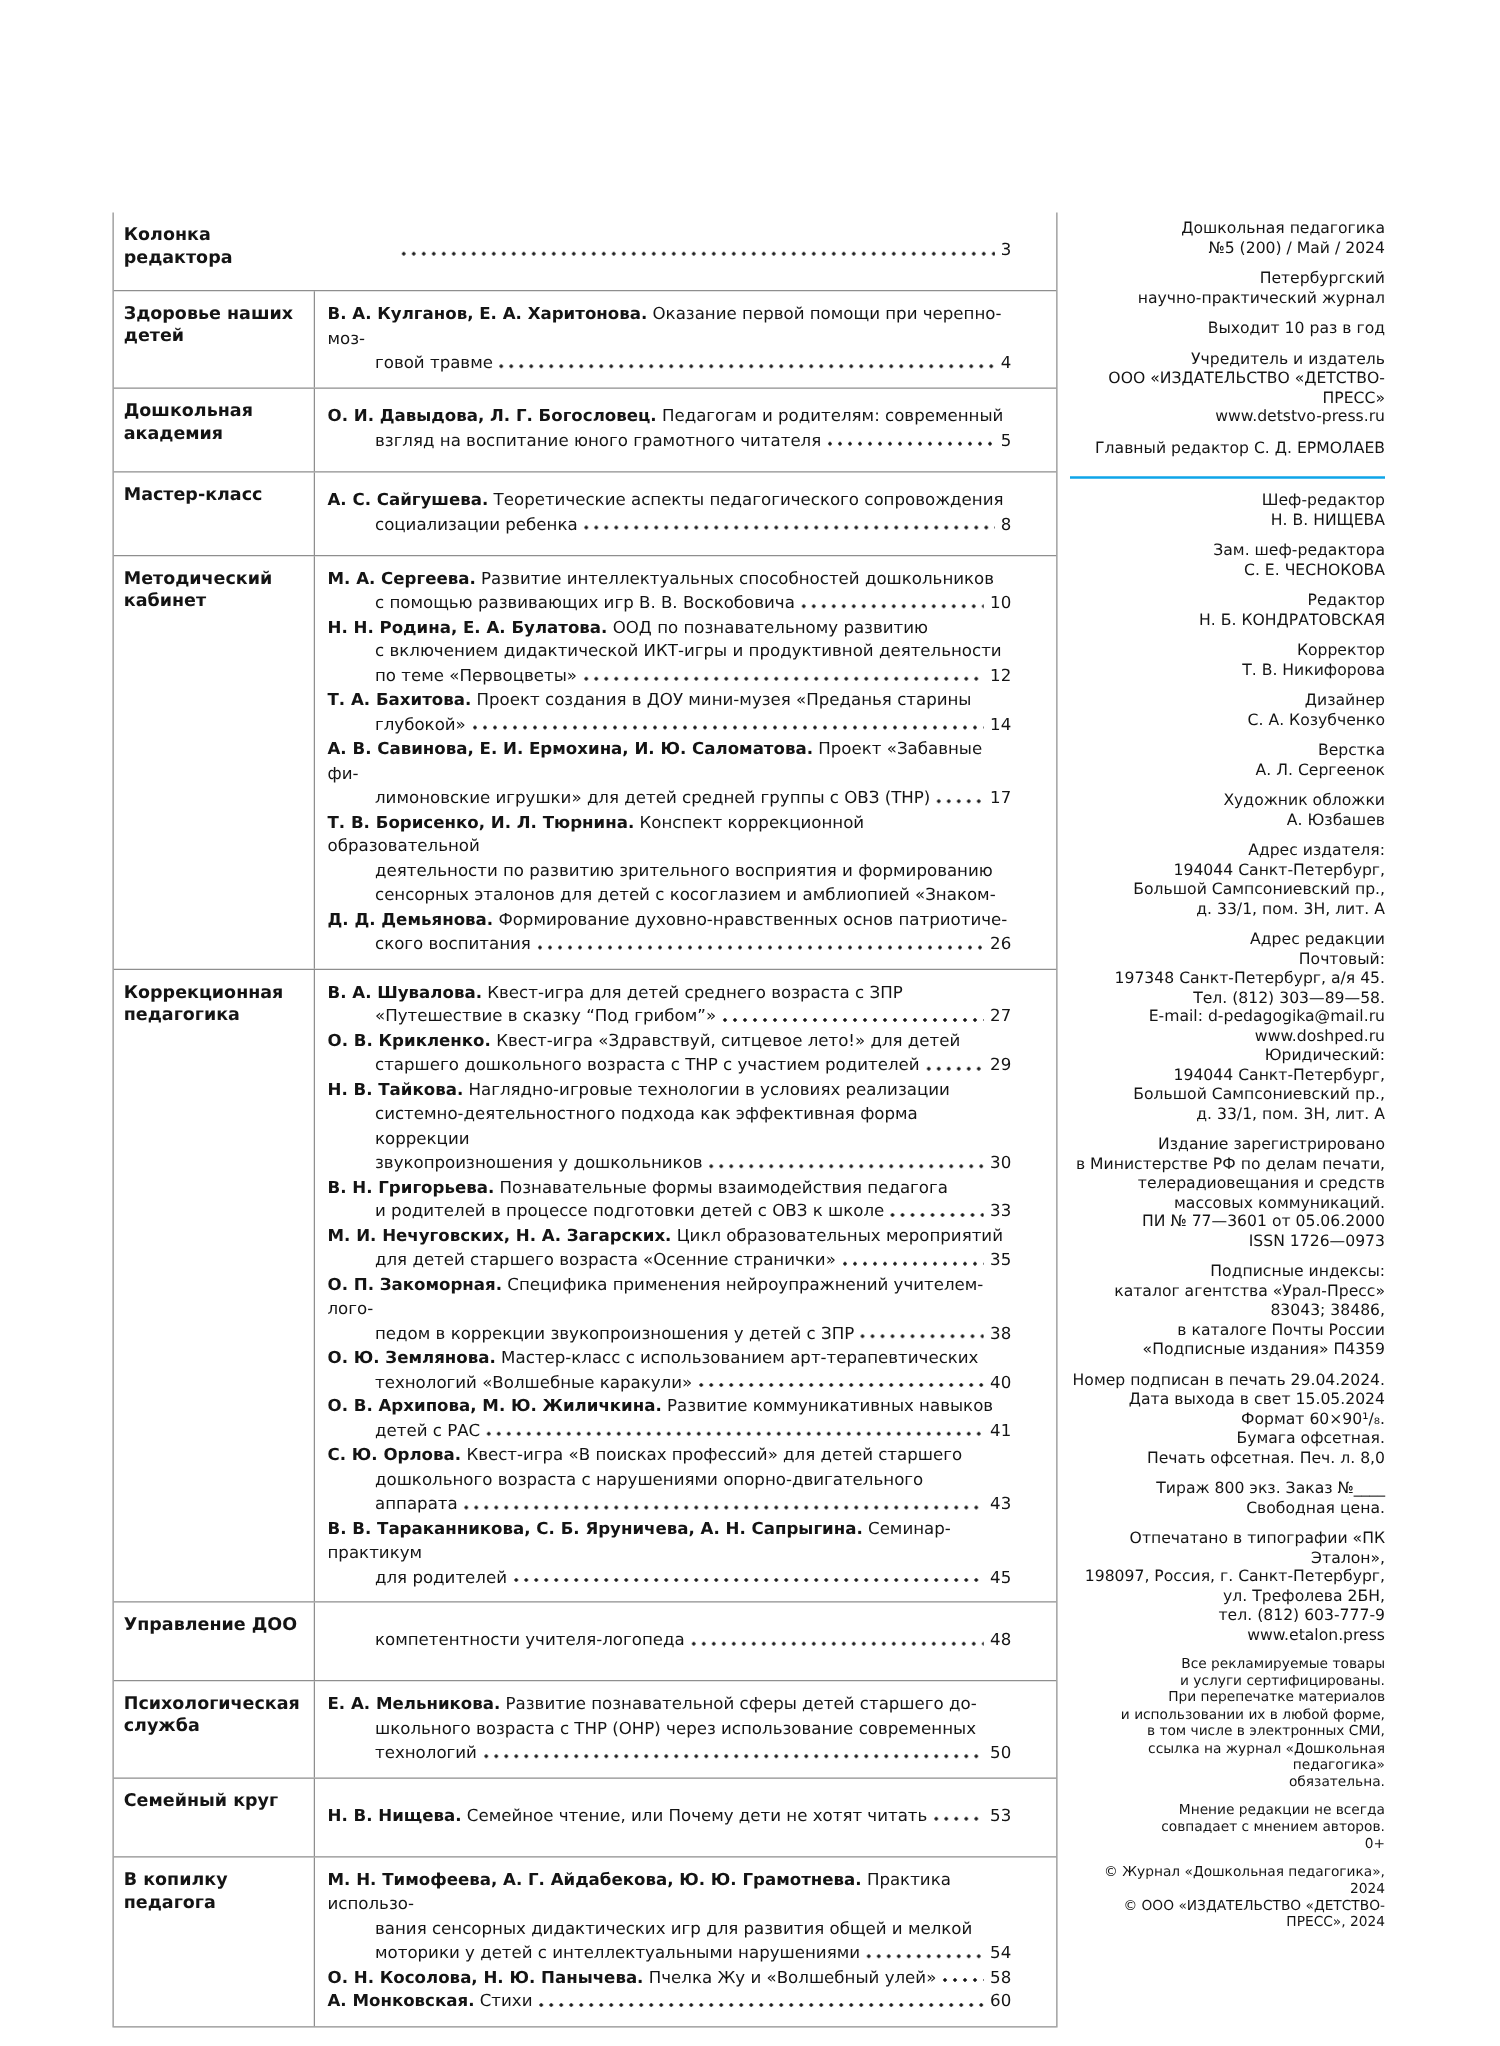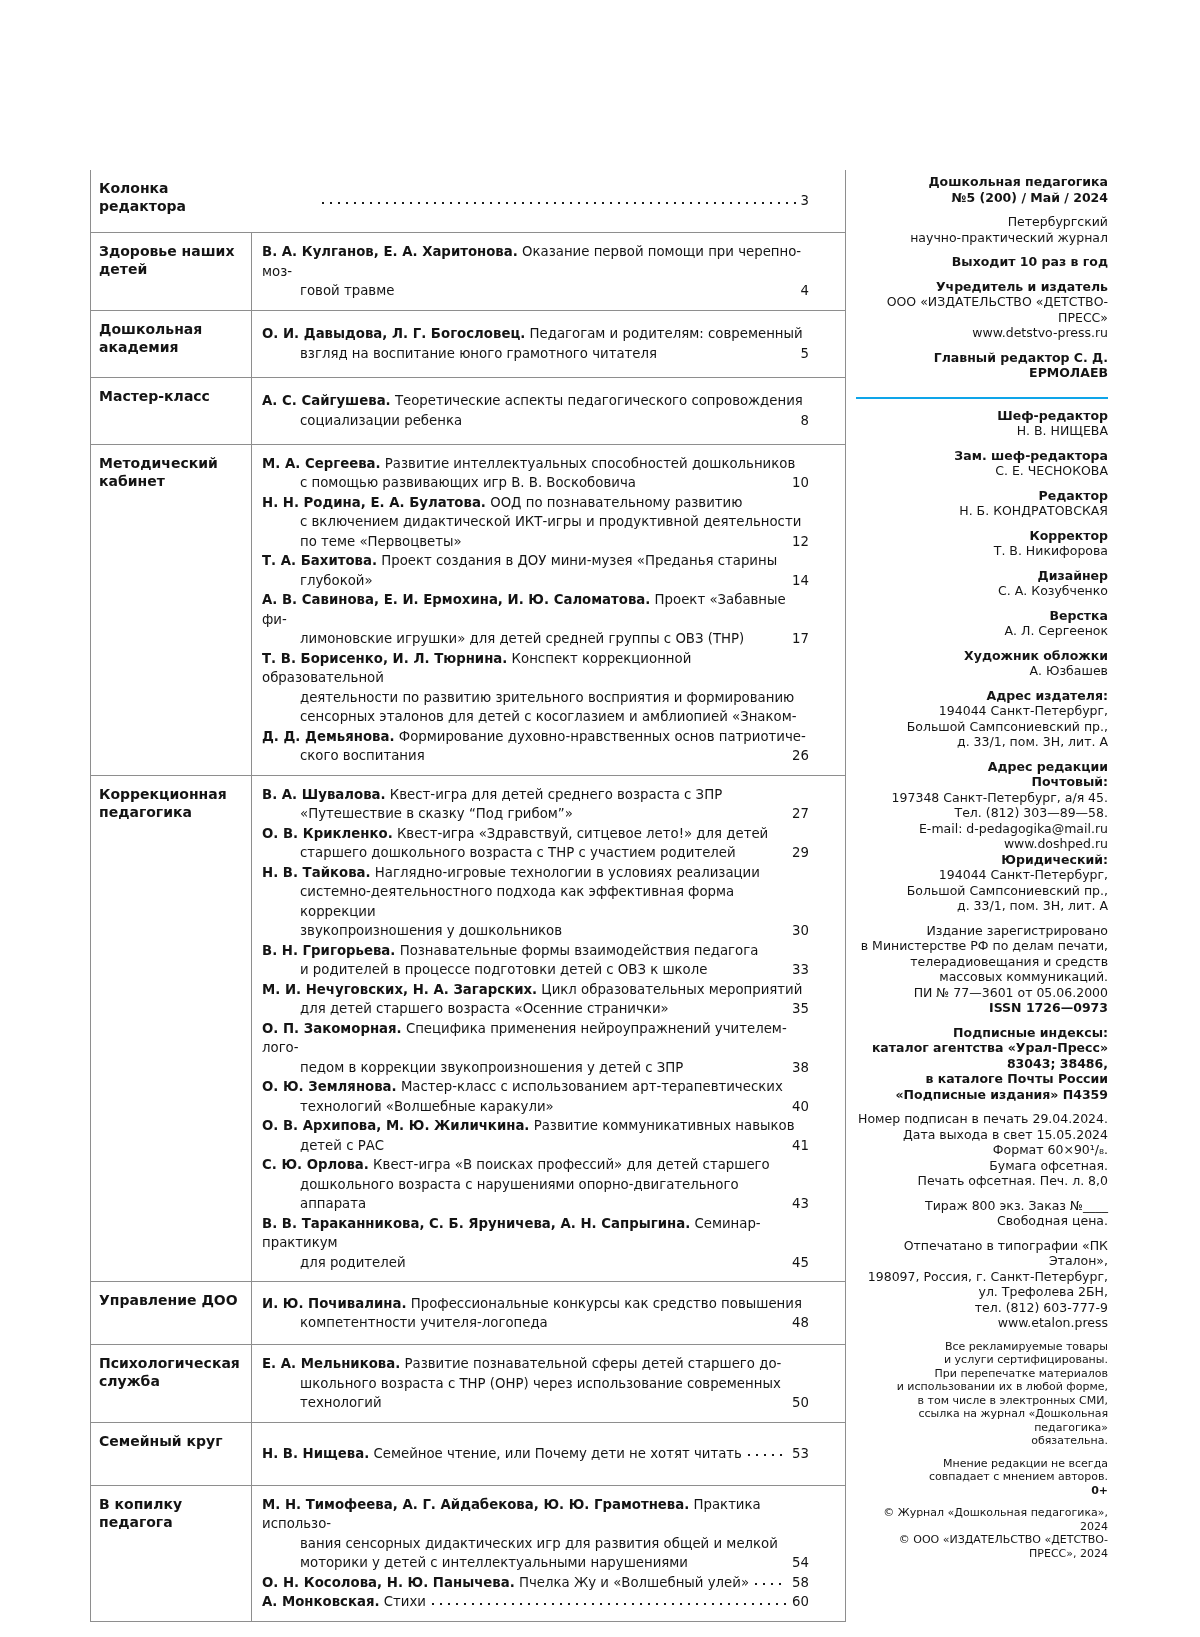--- a/index.html
+++ b/index.html
@@ -29,21 +29,21 @@
     display:flex;flex-direction:column;
     font-weight:bold;font-size:14px;line-height:18px;
   }
   .con{
     flex:1;box-sizing:border-box;border-left:1px solid #8e8e8e;
     padding:9px 36px 9px 10px;font-size:13.3px;line-height:19.5px;
     display:flex;flex-direction:column;justify-content:center;
   }
   .row.nodiv .con{border-left:none;}
   .line{min-height:19.5px;}
-  .line.ind{padding-left:38px;align-items:center;}
+  .line.ind{padding-left:38px;}
   .line.lead{padding-left:55px;}
   .b{font-weight:bold;}
   .tl{display:flex;}
   .tl .tx{flex:none;max-width:100%;}
   .dots{
     flex:1;min-width:10px;margin:0 5px 0 3px;
     background-image:radial-gradient(circle,#1a1a1a 1.2px,rgba(0,0,0,0) 1.45px);
     background-size:8px 8px;background-repeat:repeat-x;
     background-position:left bottom 4px;
   }
@@ -51,21 +51,21 @@
 
   
   .rail{
     position:absolute;left:856px;top:174px;width:252px;
     text-align:right;font-size:12.5px;line-height:15.5px;
   }
   .blk{margin-bottom:9px;}
   .blk.rule{border-bottom:2px solid #0ea5e9;padding-bottom:16px;}
   .blk.small{font-size:11px;line-height:13.5px;}
   .rl{min-height:13px;}
-  .rl.b{font-weight:bold;text-align:right;}
+  .rl.b{font-weight:normal;text-align:right;}
 </style>
 </head>
 <body>
 
 <div class="page">
   <div class="toc">
       <div class="row nodiv">
         <div class="lab">
           <span>Колонка редактора</span>
         </div>
@@ -265,21 +265,20 @@
             </div>
           </div>
         </div>
       </div>
       <div class="row">
         <div class="lab">
           <span>Управление ДОО</span>
         </div>
         <div class="con">
           <div class="entry">
-            <div class="line"><span class="b">И. Ю. Почивалина.</span><span> Профессиональные конкурсы как средство повышения</span></div>
             <div class="line ind tl">
               <span class="tx"><span>компетентности учителя-логопеда</span></span>
               <span class="dots"></span>
               <span class="pg">48</span>
             </div>
           </div>
         </div>
       </div>
       <div class="row">
         <div class="lab">

